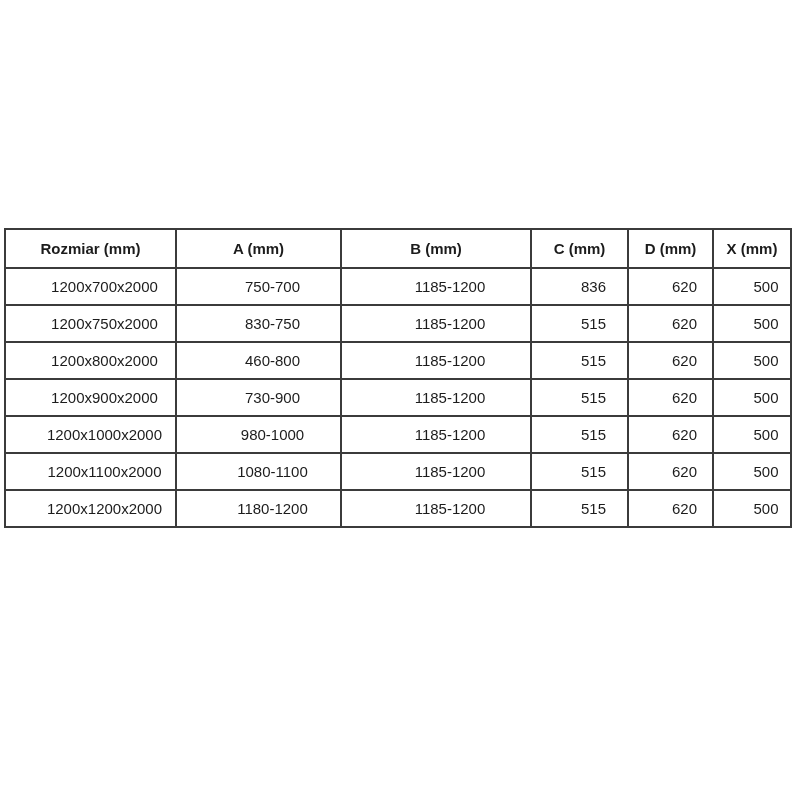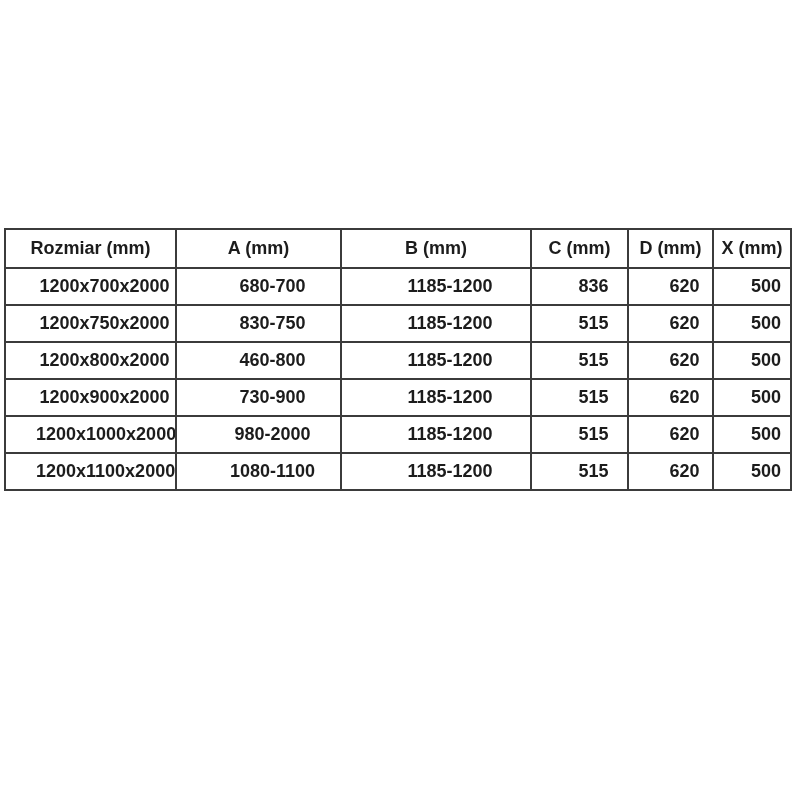--- a/index.html
+++ b/index.html
@@ -27,32 +27,32 @@
     width: 786px;
     border-collapse: collapse;
     table-layout: fixed;
   }
   table.spec-table th,
   table.spec-table td {
     border: 2px solid #3b3b3b;
     text-align: center;
     vertical-align: middle;
     color: #1c1c1c;
-    font-size: 18px;
+    font-size: 15px;
     padding: 0 2px;
     overflow: hidden;
     white-space: nowrap;
     background: #ffffff;
   }
   table.spec-table th {
     font-weight: bold;
     height: 37px;
   }
   table.spec-table td {
-    font-weight: bold;
+    font-weight: normal;
     height: 35px;
     padding-left: 30px;
   }
 </style>
 </head>
 <body>
 
 <div class="page">
   <div class="table-wrap">
     <table class="spec-table">
@@ -70,21 +70,21 @@
             <th>A (mm)</th>
             <th>B (mm)</th>
             <th>C (mm)</th>
             <th>D (mm)</th>
             <th>X (mm)</th>
           </tr>
       </thead>
       <tbody>
           <tr>
             <td>1200x700x2000</td>
-            <td>680-700</td>
+            <td>750-700</td>
             <td>1185-1200</td>
             <td>836</td>
             <td>620</td>
             <td>500</td>
           </tr>
           <tr>
             <td>1200x750x2000</td>
             <td>830-750</td>
             <td>1185-1200</td>
             <td>515</td>
@@ -102,30 +102,38 @@
           <tr>
             <td>1200x900x2000</td>
             <td>730-900</td>
             <td>1185-1200</td>
             <td>515</td>
             <td>620</td>
             <td>500</td>
           </tr>
           <tr>
             <td>1200x1000x2000</td>
-            <td>980-2000</td>
+            <td>980-1000</td>
             <td>1185-1200</td>
             <td>515</td>
             <td>620</td>
             <td>500</td>
           </tr>
           <tr>
             <td>1200x1100x2000</td>
             <td>1080-1100</td>
             <td>1185-1200</td>
             <td>515</td>
             <td>620</td>
             <td>500</td>
           </tr>
+          <tr>
+            <td>1200x1200x2000</td>
+            <td>1180-1200</td>
+            <td>1185-1200</td>
+            <td>515</td>
+            <td>620</td>
+            <td>500</td>
+          </tr>
         </tbody>
     </table>
   </div>
 </div>
 
 </body></html>

